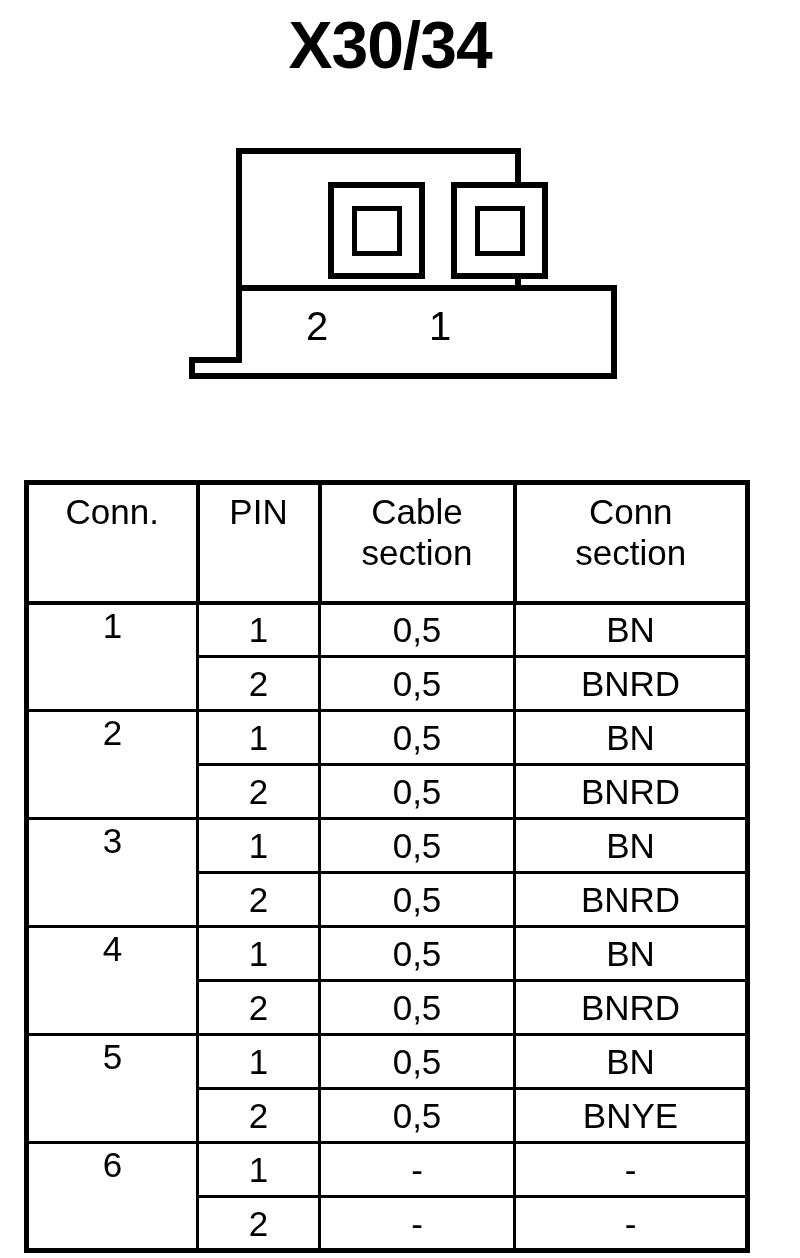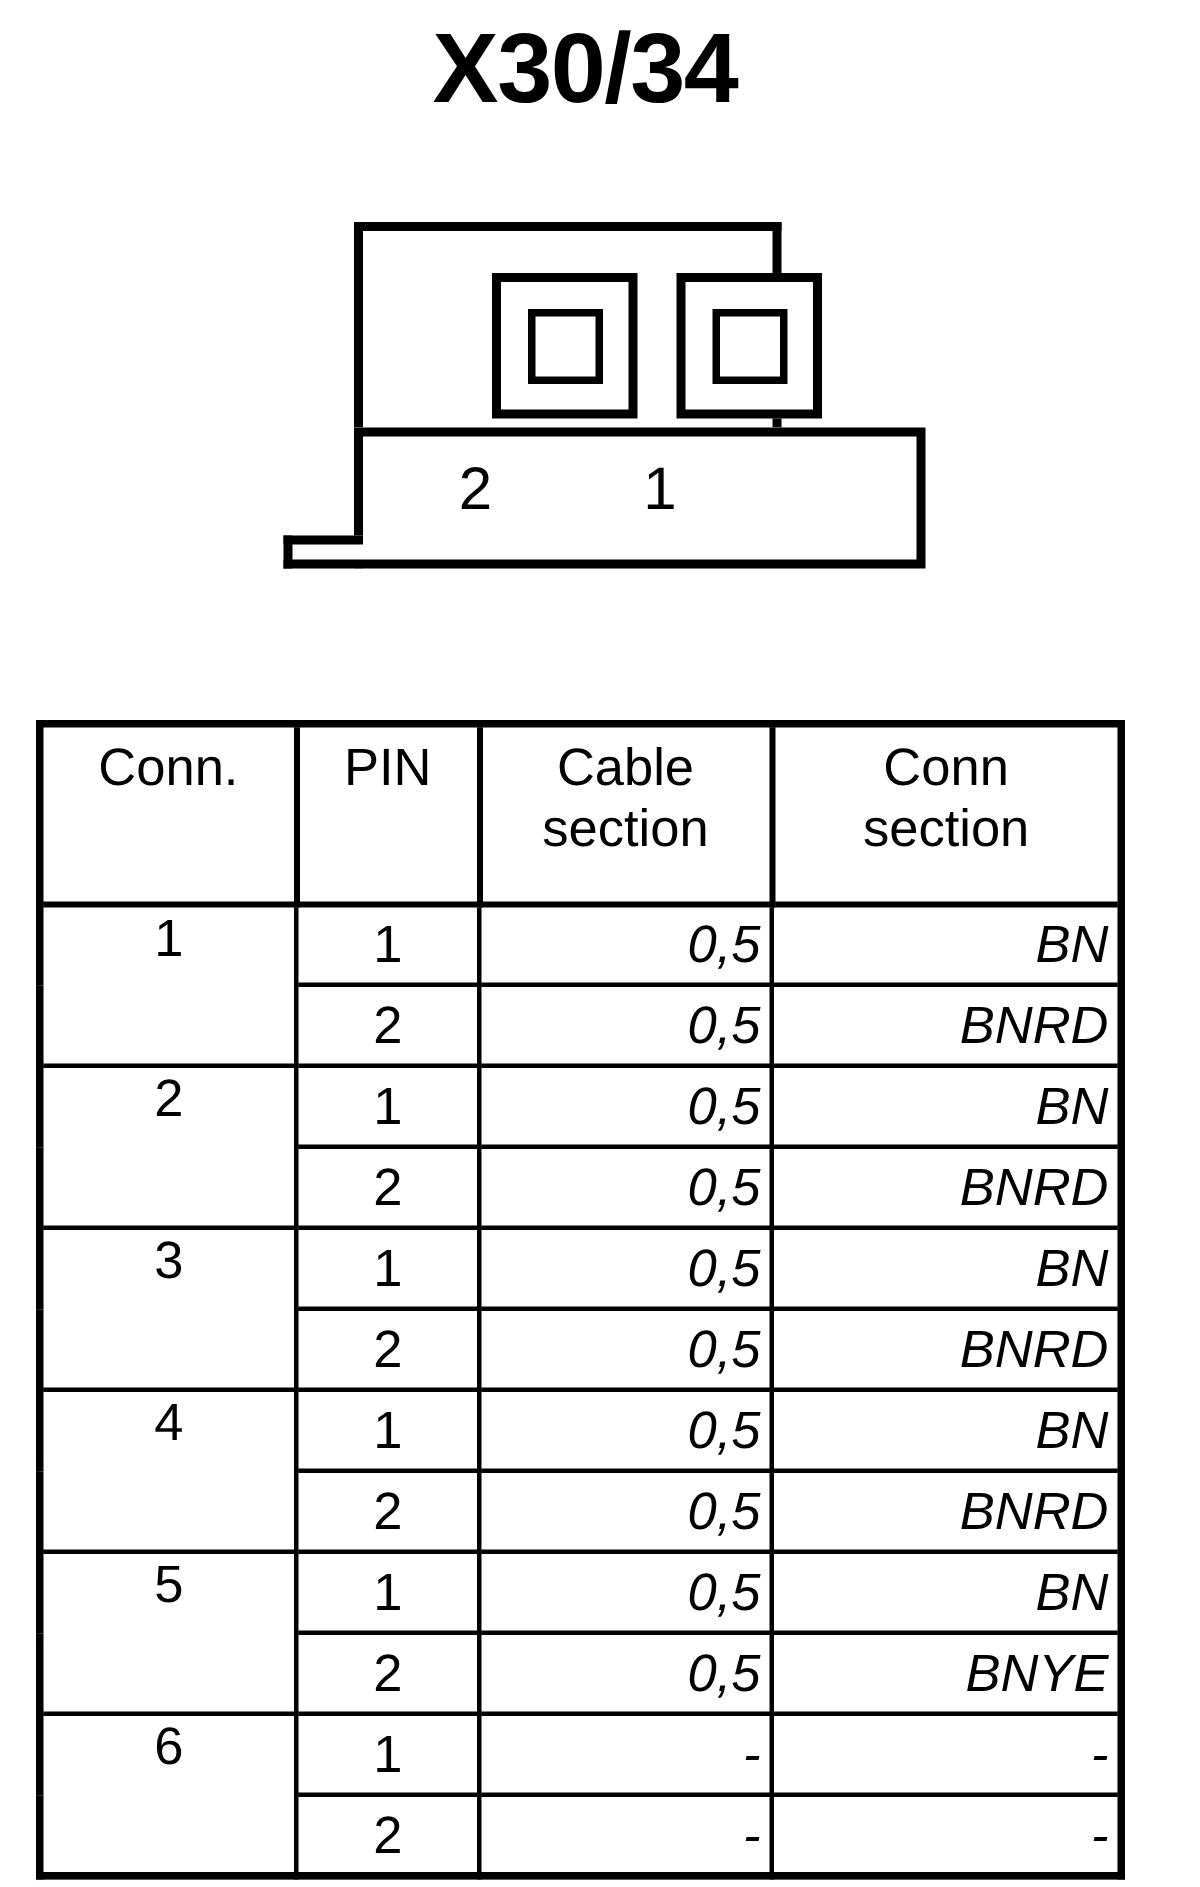--- a/index.html
+++ b/index.html
@@ -142,23 +142,22 @@
   td.cell-conn {
     text-align: center;
     vertical-align: top !important;
     padding-top: 2px;
   }
   td.cell-pin {
     text-align: center;
   }
   td.cell-cross,
   td.cell-colors {
-    text-align: right;
+    text-align: center;
     padding-left: 9px;
-    font-style: italic;
   }
   
   tr.group-start > td,
   tr.group-start > th {
     border-top-width: 5px;
   }
   #cable-table thead th { border-width: 4px; }
   #cable-table { border: 5px solid #000; }
 </style>
 </head>

